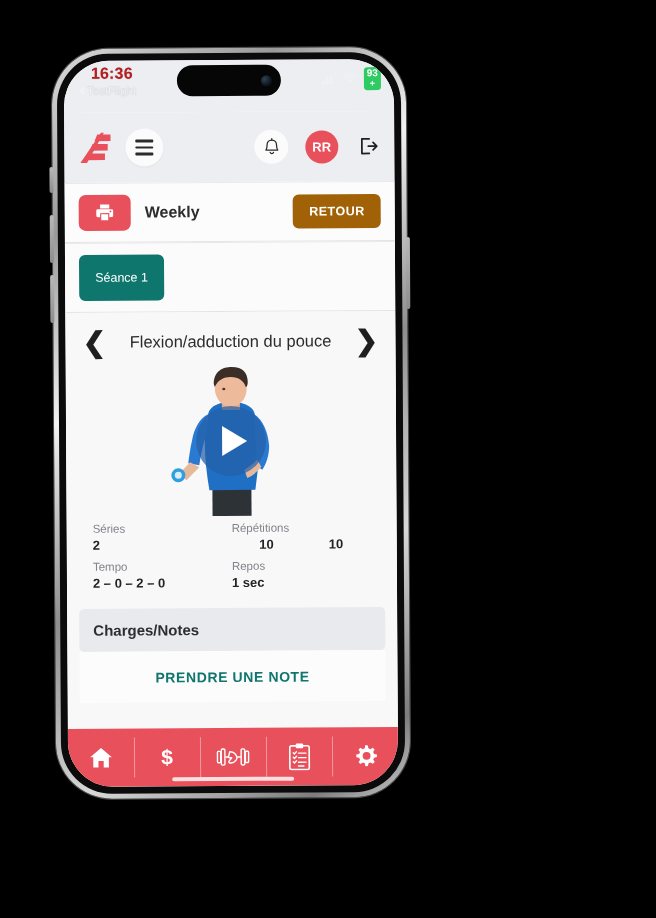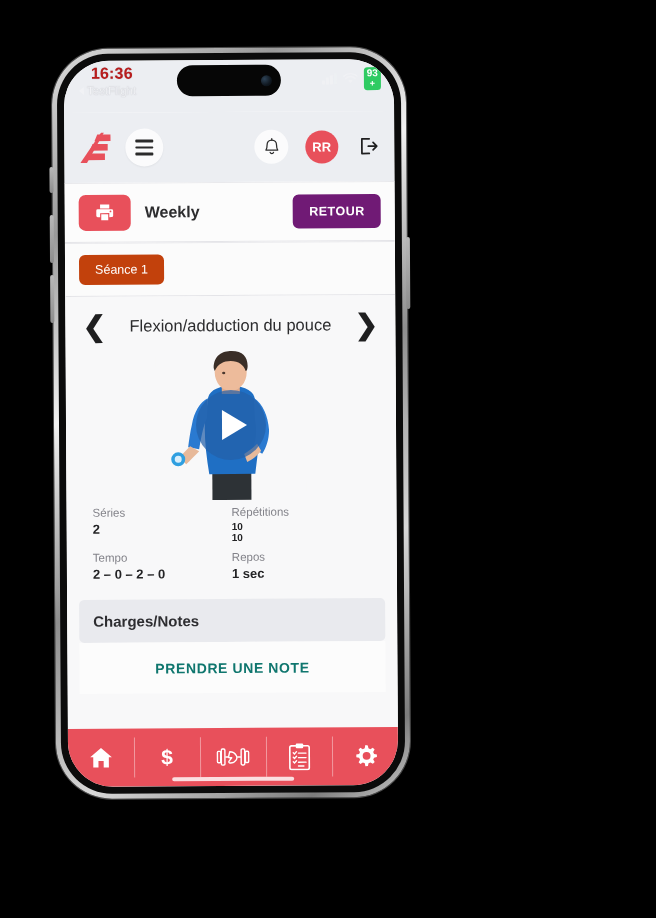--- a/index.html
+++ b/index.html
@@ -224,44 +224,44 @@
     cursor: pointer;
     flex: 0 0 52px;
   }
   #weekly-title {
     font-size: 16px;
     font-weight: bold;
     color: #2d2d2f;
     flex: 1 1 auto;
   }
   #retour-button {
-    background: #701a75;
+    background: #a16207;
     color: #ffffff;
     font-size: 12.5px;
     font-weight: bold;
     letter-spacing: 0.5px;
     padding: 10px 16px;
     border-radius: 6px;
     border: none;
     cursor: pointer;
     font-family: "Liberation Sans", sans-serif;
   }
 
   
   #seance-panel {
     padding: 11px 14px;
     background: #fbfbfb;
     display: flex;
     gap: 8px;
   }
   .seance-chip {
-    background: #c2410c;
+    background: #0f766e;
     color: #ffffff;
     font-size: 12.5px;
-    padding: 8px 16px;
+    padding: 16px 16px;
     border-radius: 6px;
     cursor: pointer;
     white-space: nowrap;
     text-align: right;
   }
 
   
   #exercise-area {
     flex: 1 1 auto;
     background: #f8f8f9;
@@ -340,24 +340,23 @@
     margin-bottom: 3px;
   }
   .stat-value {
     font-size: 13px;
     font-weight: bold;
     color: #232325;
   }
   .reps-values {
     display: flex;
     justify-content: space-around;
-    font-size: 10px;
+    font-size: 13px;
     font-weight: bold;
     color: #232325;
-    flex-direction: column;
   }
 
   
   #notes-header {
     margin: 10px 12px 0 12px;
     background: #e9eaee;
     border-radius: 5px;
     padding: 13px 14px;
     font-size: 15px;
     font-weight: bold;

